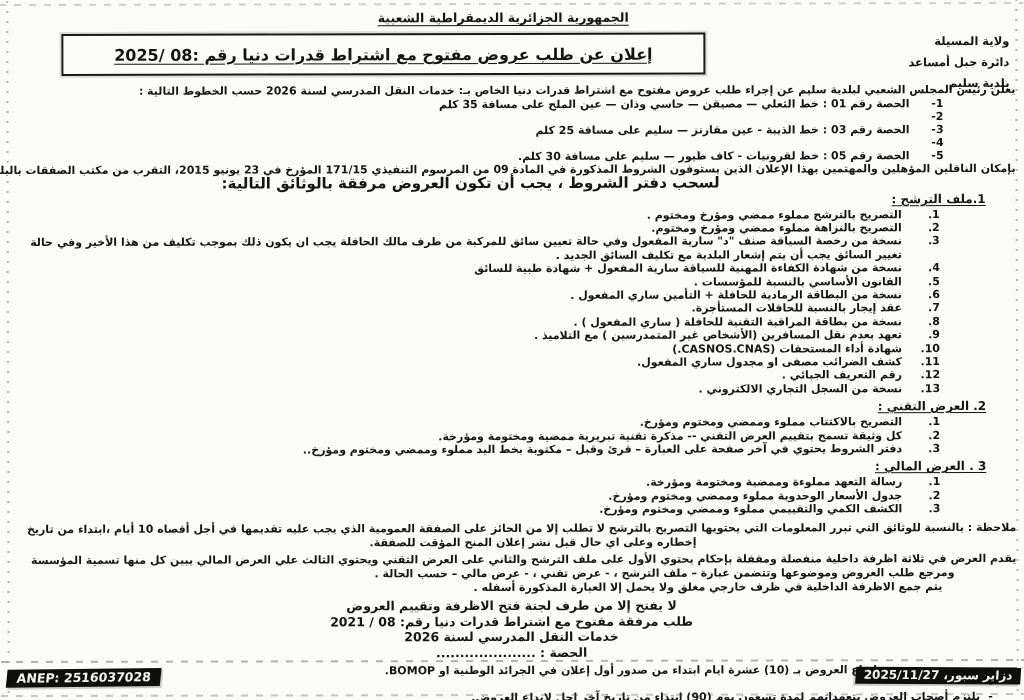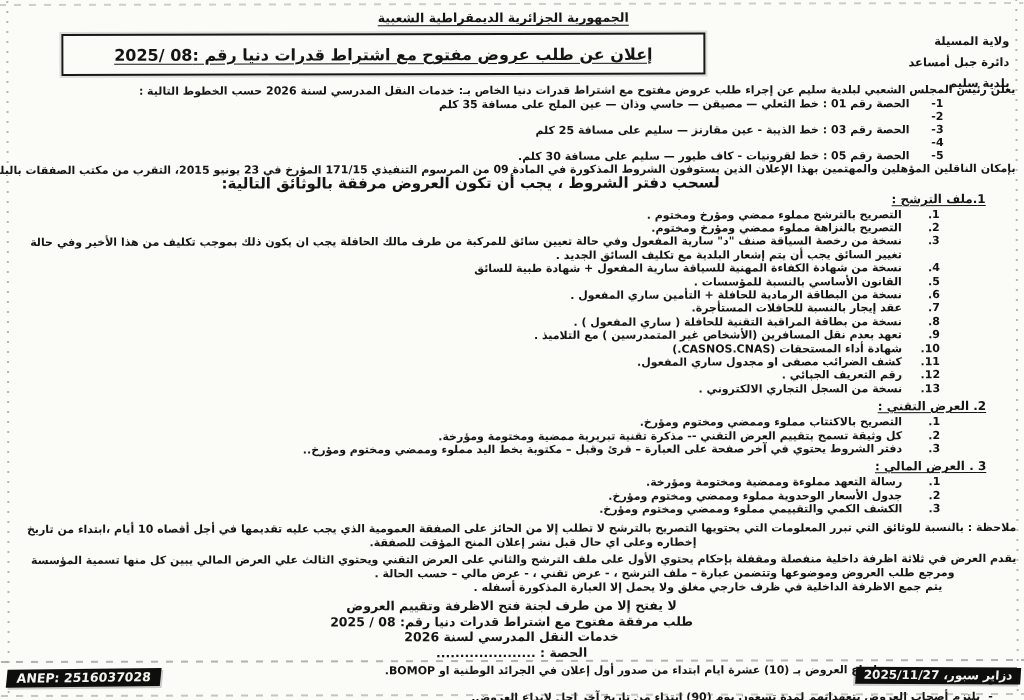--- a/index.html
+++ b/index.html
@@ -192,21 +192,21 @@
         <span class="lbl">ملاحظة</span><span> : بالنسبة للوثائق التي تبرر المعلومات التي يحتويها التصريح بالترشح لا تطلب إلا من الحائز على الصفقة العمومية الذي يجب عليه تقديمها في أجل أقصاه 10 أيام ،ابتداء من تاريخ</span>
       </div>
       <div class="line note2">إخطاره وعلى اي حال قبل نشر إعلان المنح المؤقت للصفقة.</div>
 
       <div class="line env1">يقدم العرض في ثلاثة اظرفة داخلية منفصلة  ومقفلة بإحكام يحتوي الأول على ملف الترشح والثاني على العرض التقني ويحتوي الثالث  علي العرض المالي يبين كل منها تسمية المؤسسة</div>
       <div class="line env2">ومرجع طلب العروض وموضوعها وتتضمن عبارة – ملف الترشح ، - عرض تقني ، - عرض مالي – حسب الحالة .</div>
       <div class="line env3">يتم جمع الاظرفة الداخلية  في ظرف خارجي مغلق ولا يحمل إلا العبارة المذكورة أسفله .</div>
 
       <div class="center-blk">
         <div>لا يفتح  إلا من طرف لجنة فتح الاظرفة وتقييم العروض</div>
-        <div><span>طلب مرفقة مفتوح مع اشتراط قدرات دنيا رقم: </span><span class="num" dir="ltr">2025 / 08</span></div>
+        <div><span>طلب مرفقة مفتوح مع اشتراط قدرات دنيا رقم: </span><span class="num" dir="ltr">2021 / 08</span></div>
         <div>خدمات النقل المدرسي لسنة 2026</div>
         <div>الحصة : .....................</div>
       </div>
 
       <div class="bullets">
         <div class="bullet">
             <span>-</span>
             <span>حددت مدة تحضير وإيداع العروض بـ (10) عشرة ايام ابتداء من صدور أول إعلان في الجرائد الوطنية او BOMOP.</span>
           </div>
         <div class="bullet">

